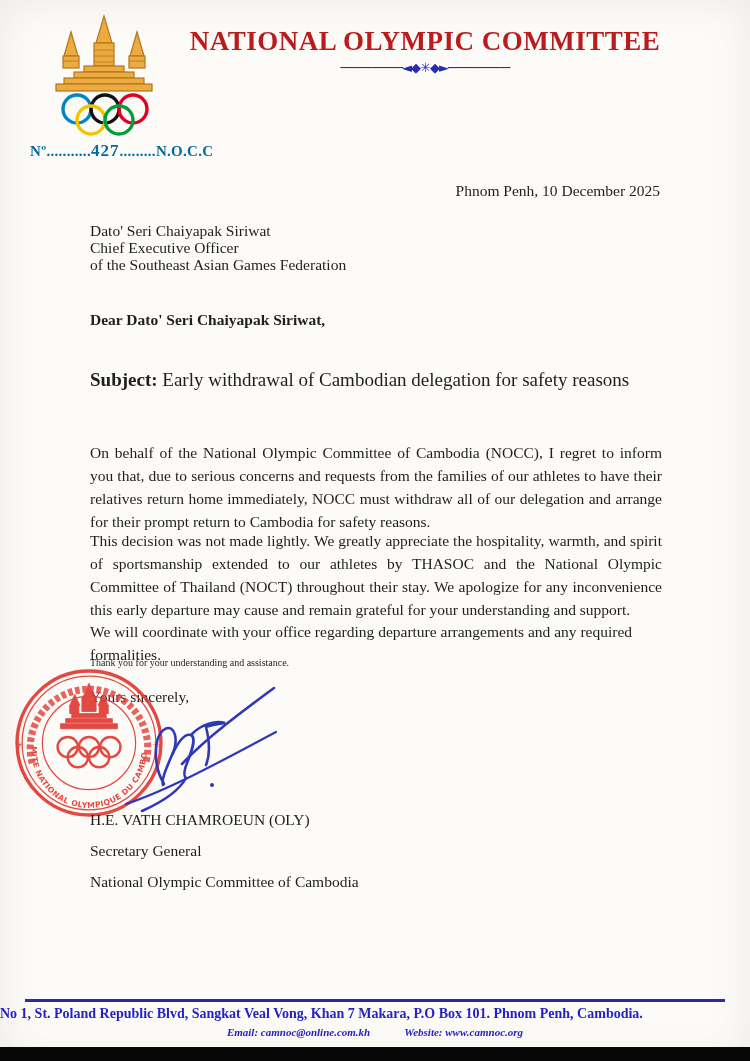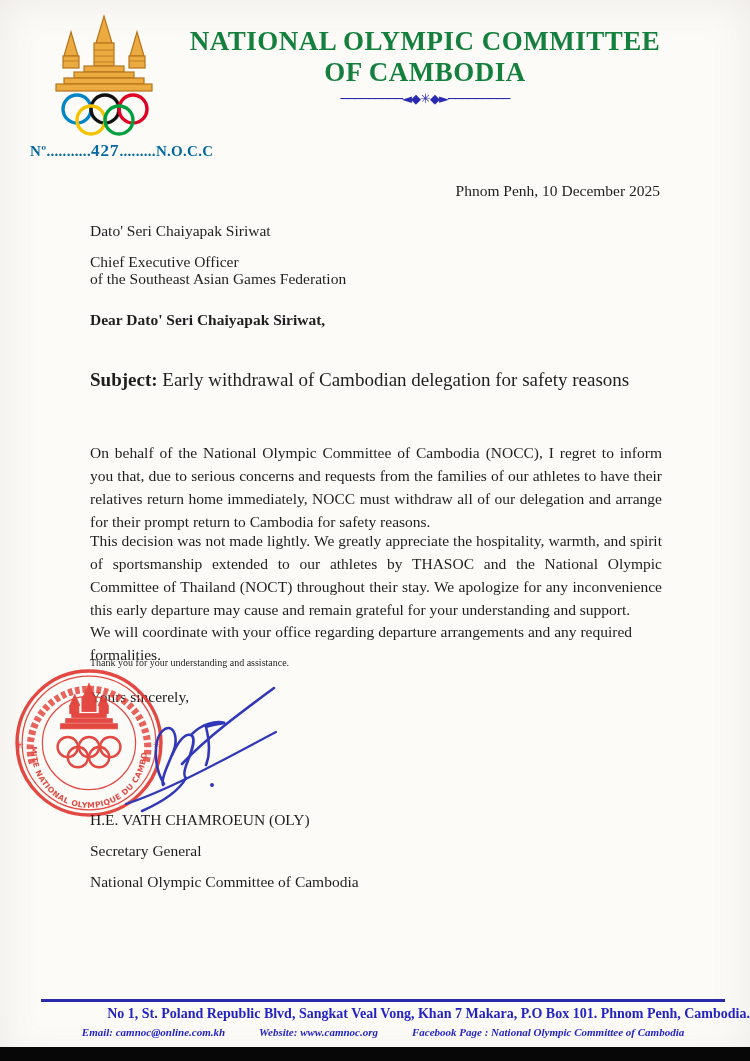--- a/index.html
+++ b/index.html
@@ -6,42 +6,42 @@
   .photo{
     position:relative;width:750px;height:1061px;margin:0 auto;
     background:#fcfbf8;overflow:hidden;
     font-family:"Liberation Serif","DejaVu Serif",serif;
     color:#1e1e1e;
     box-shadow:inset 0 0 40px rgba(120,110,95,.12);
   }
   
   .logo{position:absolute;left:42px;top:13px;width:124px;height:124px;}
   .title-block{position:absolute;left:150px;right:50px;top:26px;text-align:center;}
-  .title-line{font-weight:bold;font-size:27px;line-height:31px;color:#15803d;letter-spacing:.5px;}
+  .title-line{font-weight:bold;font-size:27px;line-height:31px;color:#b91c1c;letter-spacing:.5px;}
   .divider{margin-top:4px;color:#2a2ab0;font-family:"DejaVu Sans",sans-serif;font-size:13px;line-height:14px;letter-spacing:-1px;}
   .ref-line{position:absolute;left:30px;top:141px;font-weight:bold;font-size:15px;color:#0369a1;letter-spacing:.3px;}
   .ref-line .refnum{font-size:17px;letter-spacing:1px;}
   
   .date-line{position:absolute;right:90px;top:182px;font-size:15.5px;}
   .recipient{position:absolute;left:90px;top:222px;font-size:15.5px;line-height:17px;}
-  .recipient .r-name{margin-bottom:14px;}
+  .recipient .r-name{}
   .salutation{position:absolute;left:90px;top:311px;font-weight:bold;font-size:15.5px;}
   .subject{position:absolute;left:90px;top:369px;font-size:19px;}
   .subject b{font-weight:bold;}
   .para{position:absolute;left:90px;width:572px;font-size:15.5px;line-height:23px;text-align:justify;}
   .p1{top:425px;} .p2{top:513px;} .p3{top:604px;text-align:left;}
   .thanks{position:absolute;left:90px;top:657px;font-size:10px;}
   .closing{position:absolute;left:90px;top:688px;font-size:15.5px;}
   
   .stamp{position:absolute;left:13px;top:667px;width:152px;height:152px;opacity:.92;}
   .signature{position:absolute;left:122px;top:672px;width:165px;height:145px;}
   .signer{position:absolute;left:90px;top:811px;font-size:15.5px;}
   .signer div{margin-bottom:13px;}
   
-  .footer{position:absolute;left:0;right:0;top:999px;text-align:right;padding-left:16px;}
+  .footer{position:absolute;left:0;right:0;top:999px;text-align:left;}
   .footer-rule{height:0;border-top:3px solid #2a2aa8;margin:0 25px 3px 25px;}
   .footer-text{color:#2323c4;font-weight:bold;font-size:14px;line-height:18px;}
   .footer-row2{display:flex;justify-content:center;gap:34px;white-space:nowrap;font-size:11px;font-style:italic;}
   .black-bar{position:absolute;left:0;right:0;top:1047px;height:14px;background:#070707;}
 </style>
 </head>
 <body>
 
 <div class="photo">
 
@@ -75,21 +75,20 @@
         <circle cx="63" cy="96" r="14" stroke="#111111"></circle>
         <circle cx="91" cy="96" r="14" stroke="#DF0024"></circle>
         <circle cx="49" cy="107" r="14" stroke="#F4C300"></circle>
         <circle cx="77" cy="107" r="14" stroke="#009F3D"></circle>
       </g>
     </svg>
   </div>
 
   <div class="title-block">
     <div class="title-line">NATIONAL OLYMPIC COMMITTEE</div>
-    <div class="title-line">OF CAMBODIA</div>
     <div class="divider">─────────◄◆✳◆►─────────</div>
   </div>
 
   <div class="ref-line"><span>Nº</span><span>...........</span><span class="refnum">427</span><span>.........</span><span>N.O.C.C</span></div>
 
   <div class="date-line">Phnom Penh, 10 December 2025</div>
 
   <div class="recipient">
     <div class="r-name">Dato' Seri Chaiyapak Siriwat</div>
     <div>Chief Executive Officer</div>
@@ -165,18 +164,17 @@
     <div>Secretary General</div>
     <div>National Olympic Committee of Cambodia</div>
   </div>
 
   <div class="footer">
     <div class="footer-rule"></div>
     <div class="footer-text">No 1, St. Poland Republic Blvd, Sangkat Veal Vong, Khan 7 Makara, P.O Box 101. Phnom Penh, Cambodia.</div>
     <div class="footer-text footer-row2">
       <span>Email: camnoc@online.com.kh</span>
       <span>Website: www.camnoc.org</span>
-      <span>Facebook Page : National Olympic Committee of Cambodia</span>
     </div>
   </div>
 
   <div class="black-bar"></div>
 </div>
 
 </body></html>

